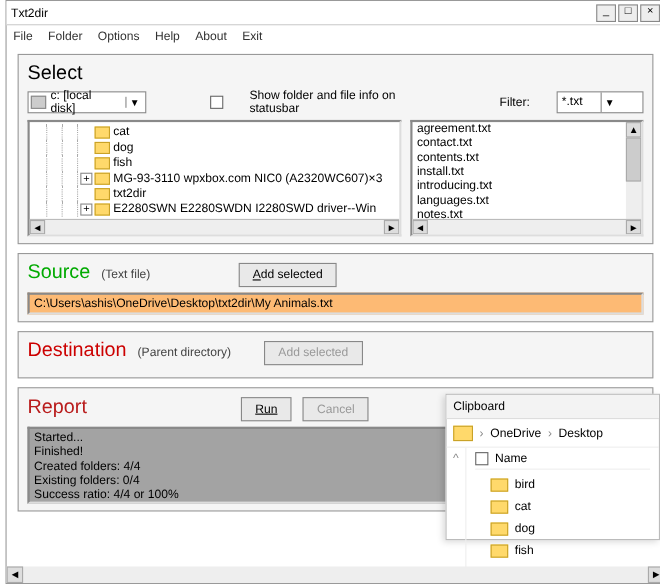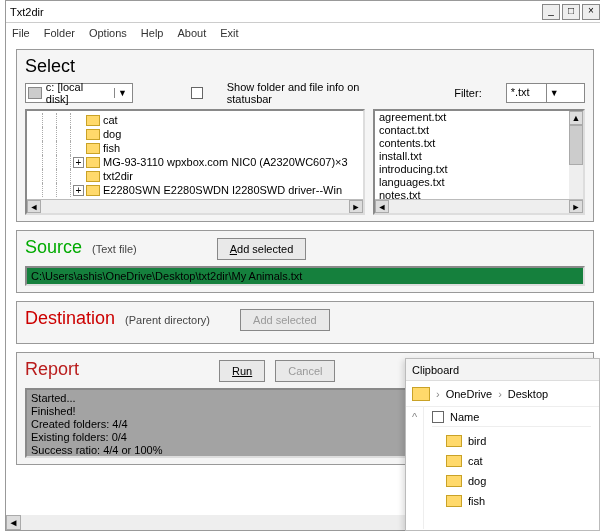--- a/index.html
+++ b/index.html
@@ -37,28 +37,28 @@
 .hscroll .arr { width: 14px; text-align: center; border: 1px solid #aaa; background: #ddd; font-size: 9px; line-height: 12px; }
 .hscroll .track { flex: 1; }
 .list-pane { width: 212px; height: 106px; border: 2px inset #ddd; background: #fff; overflow: hidden; position: relative; }
 .list-row { height: 13px; padding: 0 4px; white-space: nowrap; }
 .list-row.selected { background: #0a5bd6; color: #fff; }
 .vscroll { position: absolute; top: 0; right: 0; bottom: 14px; width: 14px; background: #eee; }
 .vscroll .arr { height: 14px; border: 1px solid #aaa; background: #ddd; text-align: center; font-size: 9px; line-height: 12px; }
 .vscroll .thumb { height: 40px; background: #ccc; border: 1px solid #aaa; }
 .btn { border: 1px solid #888; background: #e9e9e9; height: 22px; padding: 0 12px; cursor: pointer; display: inline-flex; align-items: center; }
 .btn.disabled { color: #999; cursor: default; }
-.path-input { width: 100%; border: 2px inset #ddd; background: #15803d; height: 20px; padding: 2px 4px; }
+.path-input { width: 100%; border: 2px inset #ddd; background: #fdba74; height: 20px; padding: 2px 4px; }
 .header-row { display: flex; align-items: baseline; gap: 10px; margin-bottom: 4px; }
 .report-body { border: 2px inset #ddd; background: #a3a3a3; height: 70px; padding: 2px 4px; line-height: 13px; }
 .bottom-hscroll { position: absolute; bottom: 0; left: 0; right: 0; height: 15px; background: #eee; display: flex; }
 .bottom-hscroll .arr { width: 15px; border: 1px solid #aaa; background: #ddd; text-align: center; font-size: 10px; line-height: 13px; }
 .bottom-hscroll .track { flex: 1; }
 
-.explorer-overlay { position: absolute; right: 0; top: 358px; width: 195px; height: 173px; background: #fff; border: 1px solid #bbb; box-shadow: -2px 2px 6px rgba(0,0,0,.15); }
+.explorer-overlay { position: absolute; right: 0; top: 358px; width: 195px; height: 133px; background: #fff; border: 1px solid #bbb; box-shadow: -2px 2px 6px rgba(0,0,0,.15); }
 .ex-header { background: #f3f3f3; height: 22px; display: flex; align-items: center; padding: 0 6px; border-bottom: 1px solid #ddd; font-size: 11px; }
 .ex-bread { height: 26px; display: flex; align-items: center; padding: 0 6px; gap: 6px; border-bottom: 1px solid #eee; }
 .ex-bread .fld { width: 18px; height: 14px; background: #ffd96b; border: 1px solid #c9a227; }
 .ex-bread .sep { color: #888; }
 .ex-body { display: flex; height: 122px; }
 .ex-side { width: 18px; border-right: 1px solid #eee; display: flex; flex-direction: column; align-items: center; padding-top: 4px; color: #888; }
 .ex-main { flex: 1; padding: 4px 8px; }
 .ex-colhead { display: flex; align-items: center; gap: 6px; border-bottom: 1px solid #eee; padding-bottom: 3px; margin-bottom: 4px; }
 .ex-item { display: flex; align-items: center; gap: 6px; height: 20px; padding-left: 14px; }
 .ex-item .fld { width: 16px; height: 12px; background: #ffd96b; border: 1px solid #c9a227; }

